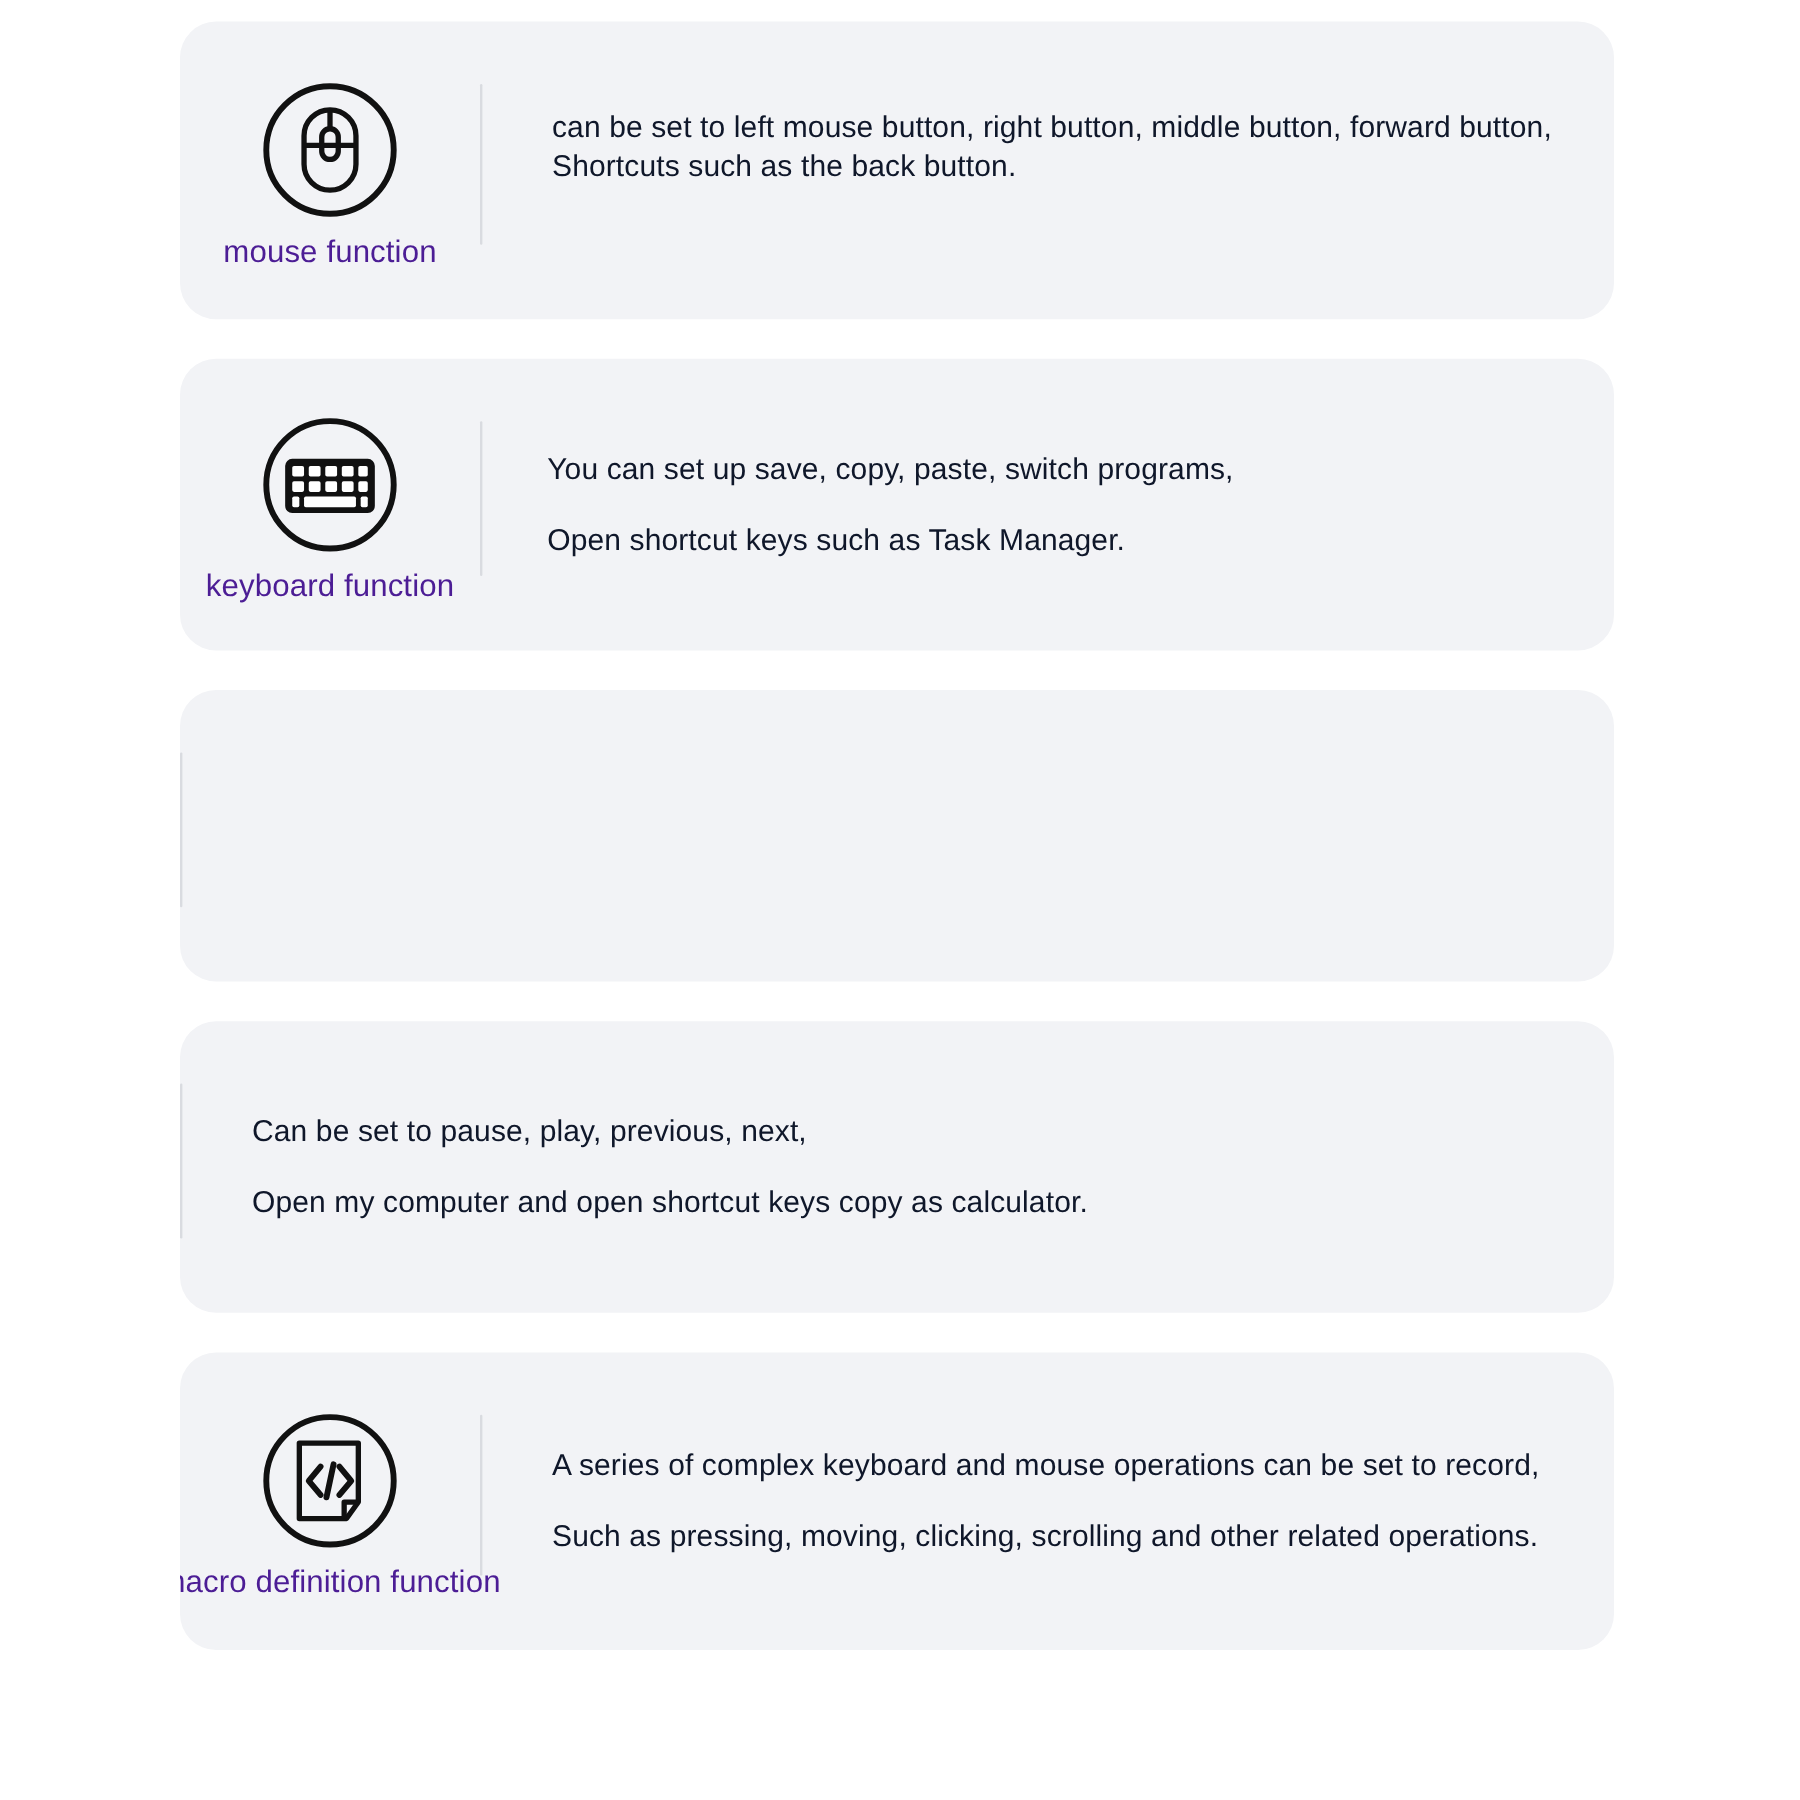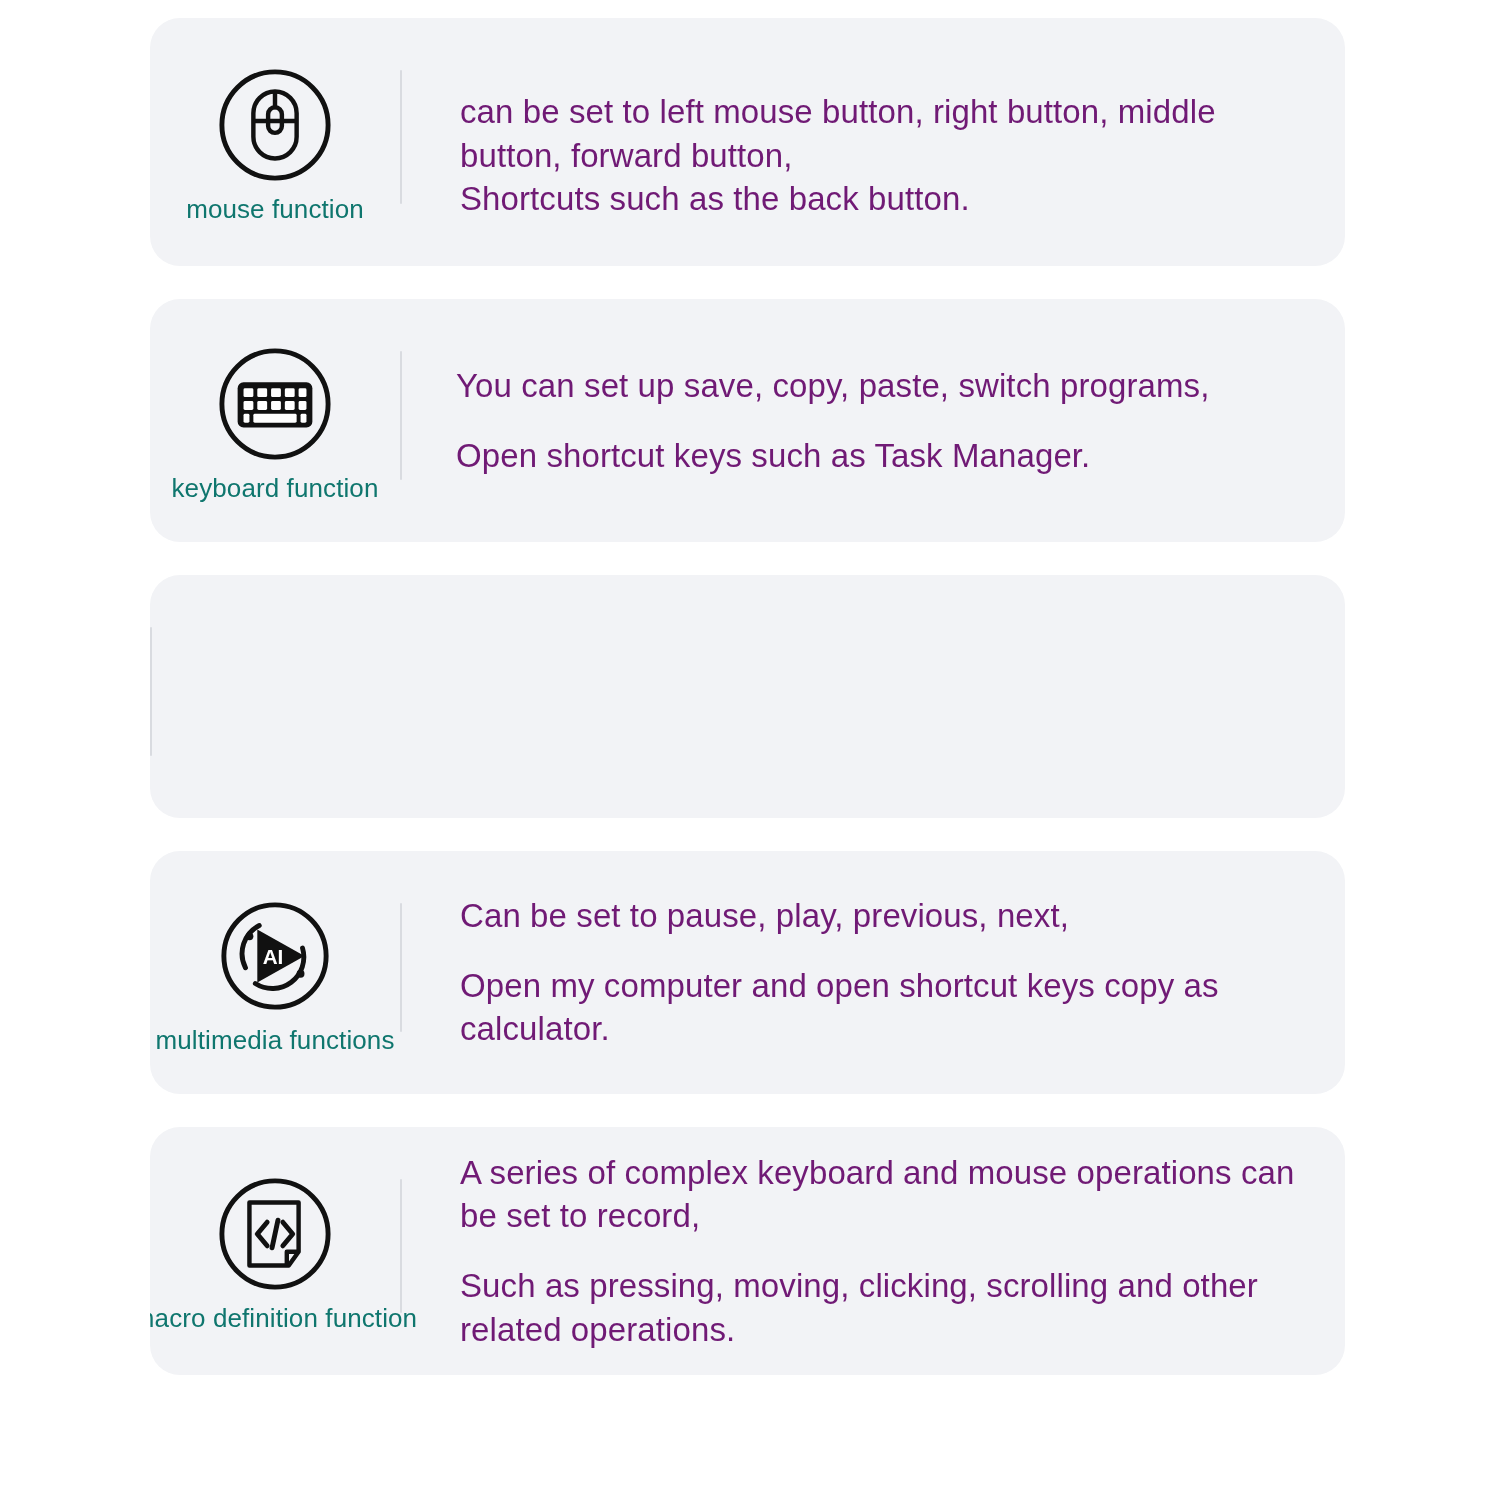--- a/index.html
+++ b/index.html
@@ -62,21 +62,21 @@
   .icon-circle {
     width: 118px;
     height: 118px;
     display: block;
   }
 
   .icon-label {
     margin-top: 10px;
     font-size: 26px;
     line-height: 1.2;
-    color: #0f766e;
+    color: #4c1d95;
     white-space: nowrap;
     letter-spacing: 0.1px;
   }
 
   
   .icon-col.wide .icon-label {
     position: relative;
   }
 
   .divider {
@@ -90,23 +90,23 @@
   .text-col {
     flex: 1 1 auto;
     display: flex;
     flex-direction: column;
     justify-content: center;
     padding: 0 40px 0 58px;
     box-sizing: border-box;
   }
 
   .desc-line {
-    font-size: 33px;
+    font-size: 25px;
     line-height: 1.32;
-    color: #701a75;
+    color: #0f172a;
     letter-spacing: 0.1px;
   }
   .gap-md { margin-top: 26px; }
 
   
   .text-col.c1 { padding-left: 58px; justify-content: flex-start; padding-top: 72px; }
   .text-col.c2 { padding-left: 54px; justify-content: center; }
   .text-col.c3 { padding-left: 96px; }
   .text-col.c4 { }
   .text-col.c5 { }
@@ -162,32 +162,20 @@
       <div class="desc-line">You can set up save, copy, paste, switch programs,</div>
       <div class="desc-line gap-md">Open shortcut keys such as Task Manager.</div>
     </div>
   </div>
 
   <div class="feature-card card-h3">
     <div class="divider"></div>
   </div>
 
   <div class="feature-card card-h4">
-    <div class="icon-col">
-      <svg class="icon-circle" viewBox="0 0 120 120">
-        <circle cx="60" cy="60" r="52" fill="none" stroke="#111111" stroke-width="5"></circle>
-        <path d="M 30 72 A 32 32 0 0 1 44 29" fill="none" stroke="#111111" stroke-width="5" stroke-linecap="round"></path>
-        <path d="M 88 52 A 32 32 0 0 1 40 88" fill="none" stroke="#111111" stroke-width="5" stroke-linecap="round"></path>
-        <circle cx="34" cy="40" r="4" fill="#111111"></circle>
-        <circle cx="86" cy="78" r="4" fill="#111111"></circle>
-        <path d="M 42 33 L 90 60 L 42 87 Z" fill="#111111"></path>
-        <text x="58" y="68" text-anchor="middle" font-family="Liberation Sans, sans-serif" font-size="21" font-weight="700" fill="#ffffff">AI</text>
-      </svg>
-      <div class="icon-label">multimedia functions</div>
-    </div>
     <div class="divider"></div>
     <div class="text-col c4">
       <div class="desc-line">Can be set to pause, play, previous, next,</div>
       <div class="desc-line gap-md">Open my computer and open shortcut keys copy as calculator.</div>
     </div>
   </div>
 
   <div class="feature-card card-h5">
     <div class="icon-col wide">
       <svg class="icon-circle" viewBox="0 0 120 120">

